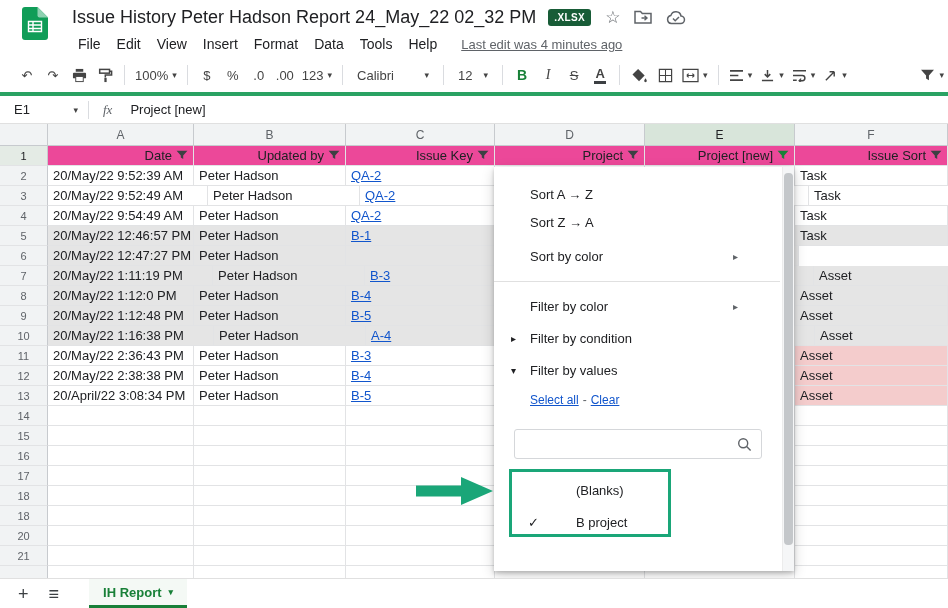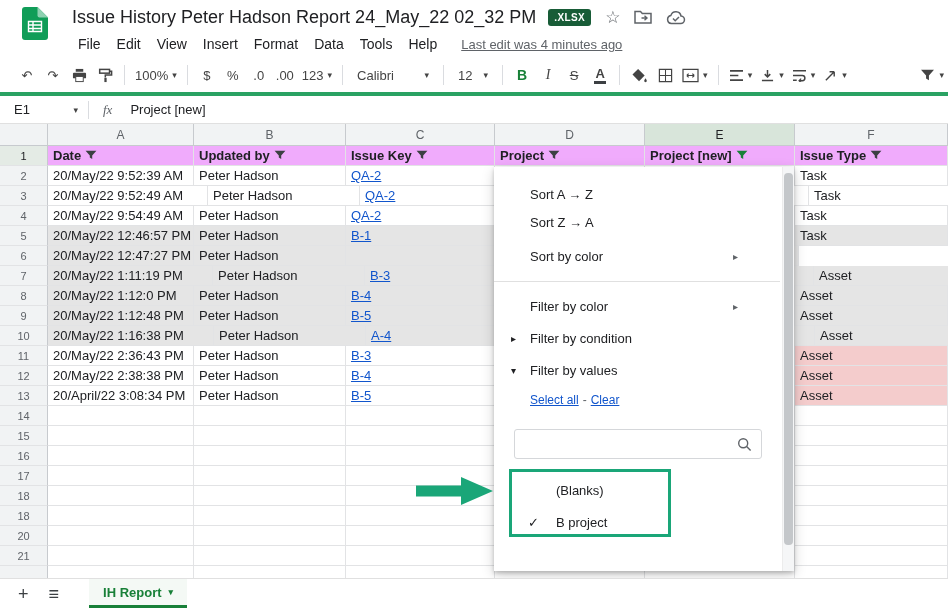--- a/index.html
+++ b/index.html
@@ -44,35 +44,35 @@
   .corner{width:48px;flex:none;border-right:1px solid #c7cace;background:#f1f3f4}
   .col-h{display:flex;align-items:center;justify-content:center;font-size:12px;color:#5f6368;border-right:1px solid #c7cace;flex:none}
   .col-h.selected{background:#d8e5da;color:#202124}
   .row{display:flex;height:20px}
   .row-num{width:48px;flex:none;background:#f1f3f4;border-right:1px solid #c7cace;border-bottom:1px solid #e2e3e5;font-size:11px;color:#5f6368;display:flex;align-items:center;justify-content:center}
   .row-num.selected{background:#e4ebe5;color:#202124}
   .cell{flex:none;border-right:1px solid #e2e3e5;border-bottom:1px solid #e2e3e5;font-size:13px;padding:0 5px;white-space:nowrap;overflow:hidden;display:flex;align-items:center}
   .cell.green{background:#e5e5e5}
   .cell.pink{background:#f4cccc}
   .cell.link{color:#1155cc;text-decoration:underline}
-  .hcell{background:#f0abfc;font-weight:700;justify-content:flex-start}
+  .hcell{background:#ec4899;font-weight:400;justify-content:flex-end}
   .hcell .funnel{flex:none;margin-left:4px}
 
   
   .filter-menu{position:absolute;left:494px;top:167px;width:300px;height:404px;background:#fff;box-shadow:0 2px 4px rgba(0,0,0,.2),0 4px 12px rgba(0,0,0,.18);z-index:6}
   .fm-item{position:absolute;left:0;width:calc(100% - 14px);height:28px;line-height:28px;padding-left:36px;font-size:13px;color:#202124}
   .fm-sub{position:absolute;right:42px;top:0;font-size:10px;color:#5f6368}
   .fm-tri{position:absolute;left:17px;top:0;font-size:10px;color:#202124}
   .fm-divider{position:absolute;left:0;width:calc(100% - 14px);border-top:1px solid #e0e0e0}
   .fm-links{position:absolute;top:226px;left:36px;font-size:12px;color:#5f6368}
   .fm-links a{color:#1155cc;text-decoration:underline;cursor:pointer}
   .fm-dash{margin:0 4px}
   .fm-search{position:absolute;top:262px;left:20px;width:248px;height:30px;border:1px solid #d5d7da;border-radius:3px;display:flex;align-items:center;justify-content:flex-end;padding-right:9px;background:#fff}
   .fm-highlight{position:absolute;top:302px;left:15px;width:162px;height:68px;border:3px solid #1aa678;z-index:2}
-  .fm-value{position:absolute;left:0;width:220px;height:28px;line-height:28px;padding-left:62px;font-size:13px;z-index:3}
+  .fm-value{position:absolute;left:0;width:220px;height:28px;line-height:28px;padding-left:82px;font-size:13px;z-index:3}
   .fm-check{position:absolute;left:34px;top:0;font-size:13px;color:#202124}
   .fm-scrollbar{position:absolute;top:0;right:0;width:12px;height:100%;background:#f5f6f7;border-left:1px solid #ececec}
   .fm-thumb{position:absolute;top:6px;left:1px;width:9px;height:372px;background:#c4c7ca;border-radius:4px}
 
   
   .nav-arrow{position:absolute;left:416px;top:476px;z-index:7}
 
   
   .sheetbar{position:absolute;top:578px;left:0;width:948px;height:30px;background:#fff;border-top:1px solid #e0e0e0;display:flex;align-items:center;z-index:8}
   .sb-ic{color:#3c4043;font-size:18px;margin-left:18px;line-height:1}
@@ -302,21 +302,21 @@
             <path d="M1 1h18l-7 8v6l-4-2.5V9z" fill="#3c4043"></path>
           </svg>
         </div>
       <div class="cell hcell" style="width:150px">
           <span>Project [new]</span>
           <svg class="funnel" width="12" height="11" viewBox="0 0 20 18">
             <path d="M1 1h18l-7 8v6l-4-2.5V9z" fill="#188038"></path>
           </svg>
         </div>
       <div class="cell hcell" style="width:153px">
-          <span>Issue Type</span>
+          <span>Issue Sort</span>
           <svg class="funnel" width="12" height="11" viewBox="0 0 20 18">
             <path d="M1 1h18l-7 8v6l-4-2.5V9z" fill="#3c4043"></path>
           </svg>
         </div>
     </div>
 
   <div class="row">
         <div class="row-num">2</div>
         <div class="cell" style="width: 146px;">20/May/22 9:52:39 AM</div>
         <div class="cell" style="width: 152px;">Peter Hadson</div>

